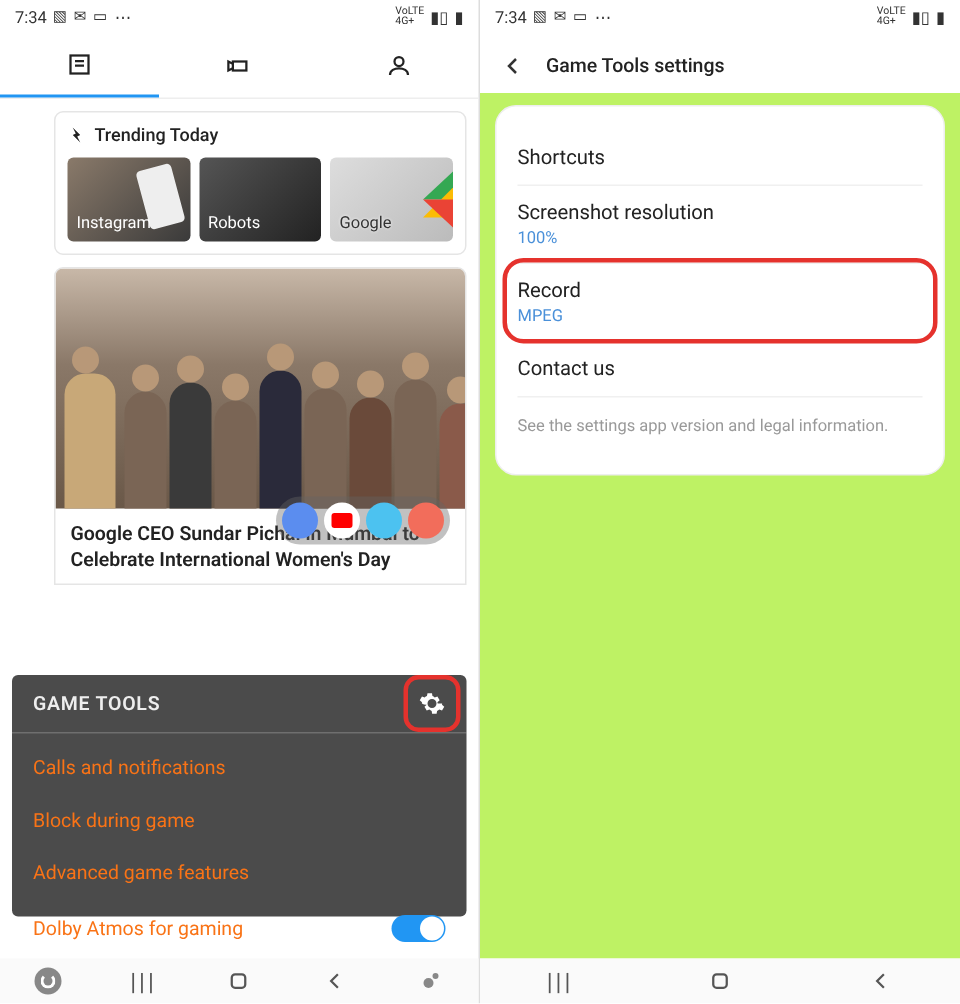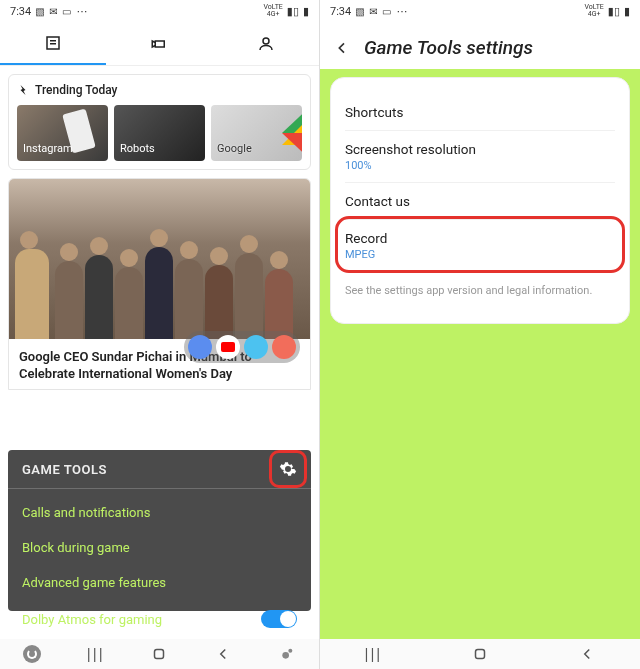--- a/index.html
+++ b/index.html
@@ -1,29 +1,29 @@
 <!DOCTYPE html>
 <html><head>
 <meta charset="utf-8">
 <style>
   * { box-sizing: border-box; margin: 0; padding: 0; font-family: -apple-system, Roboto, "Segoe UI", sans-serif; }
   body { background: #fff; width: 640px; height: 669px; overflow: hidden; display: flex; }
   .phone { width: 320px; height: 669px; position: relative; background: #fff; display: flex; flex-direction: column; }
   .phone.left { border-right: 1px solid #ddd; }
 
-  .status-bar { height: 22px; display: flex; align-items: center; padding: 0 10px; font-size: 11px; color: #333; justify-content: space-between; text-align: center; }
+  .status-bar { height: 22px; display: flex; align-items: center; padding: 0 10px; font-size: 11px; color: #333; justify-content: space-between; }
   .status-left, .status-right { display: flex; align-items: center; gap: 4px; }
   .status-icons { font-size: 10px; letter-spacing: 1px; }
   .lte { font-size: 7px; line-height: 7px; }
 
   .tabs { display: flex; border-bottom: 1px solid #eee; height: 44px; }
   .tab { flex: 1; display: flex; align-items: center; justify-content: center; }
   .tab.active { border-bottom: 2px solid #2196f3; }
 
-  .content-left { flex: 1; overflow: hidden; position: relative; }
+  .content-left { flex: 1; overflow: hidden; position: relative; padding-left: 28px; }
 
   .trending-card { margin: 8px; border: 1px solid #e5e5e5; border-radius: 6px; padding: 8px; }
   .trending-header { display: flex; align-items: center; gap: 6px; font-size: 12px; font-weight: 500; color: #222; margin-bottom: 8px; }
   .trending-tiles { display: flex; gap: 6px; height: 56px; }
   .tile { flex: 1; border-radius: 4px; display: flex; align-items: flex-end; padding: 6px; font-size: 11px; color: #fff; position: relative; overflow: hidden; }
   .tile.t1 { background: linear-gradient(135deg, #8a7a6a 0%, #3a3a3a 100%); }
   .tile .bg-phone { position:absolute; width:24px; height:40px; background:#eee; border-radius:3px; top:6px; left:50px; transform:rotate(-15deg); }
   .tile.t2 { background: linear-gradient(135deg, #555 0%, #222 100%); }
   .tile.t3 { background: linear-gradient(135deg, #ddd 0%, #bbb 100%); overflow:hidden; }
   .tile.t3::before { content:""; position:absolute; width:0; height:0; right:-10px; top:0; border-left:30px solid transparent; border-bottom:28px solid #34a853; }
@@ -42,34 +42,34 @@
   .app-ico { width: 24px; height: 24px; border-radius: 50%; }
   .ico-chat { background: #5b8def; } .ico-yt { background: #fff; display:flex;align-items:center;justify-content:center; } .ico-yt::after{content:"";width:14px;height:10px;background:#f00;border-radius:2px;}
   .ico-msg { background: #4cc2f0; } .ico-sl { background: #f26d5b; }
 
   .game-tools { position: absolute; left: 8px; right: 8px; top: 384px; bottom: 28px; background: rgba(60,60,60,0.92); color: #eee; border-radius: 4px; padding: 0 0; }
   .gt-header { display: flex; align-items: center; justify-content: space-between; padding: 10px 14px; border-bottom: 1px solid rgba(255,255,255,0.2); }
   .gt-title { font-size: 13px; font-weight: 600; letter-spacing: 0.5px; }
   .gear-wrap { position: relative; }
   .gear-highlight { position: absolute; top: -10px; left: -10px; right: -10px; bottom: -10px; border: 3px solid #e5322d; border-radius: 10px; }
   .gt-list { padding: 6px 14px; }
-  .gt-item { padding: 10px 0; font-size: 13px; color: #bef264; display: flex; align-items: center; justify-content: space-between; }
+  .gt-item { padding: 10px 0; font-size: 13px; color: #f97316; display: flex; align-items: center; justify-content: space-between; }
   .toggle { width: 36px; height: 18px; background: #2196f3; border-radius: 9px; position: relative; }
   .toggle::after { content:""; position:absolute; right:1px; top:1px; width:16px; height:16px; background:#fff; border-radius:50%; }
   .gt-hr { border: none; border-top: 1px solid rgba(255,255,255,0.15); }
 
   .navbar { height: 30px; display: flex; align-items: center; justify-content: space-around; border-top: 0; background: #fafafa; }
   .nav-btn { width: 24px; height: 24px; display: flex; align-items: center; justify-content: center; color: #555; }
   .game-launcher-ico { width:18px; height:18px; border-radius:50%; background:#888; display:flex; align-items:center; justify-content:center; }
   .game-launcher-ico::after { content:""; width:6px; height:6px; border:2px solid #fff; border-radius:50%; border-top-color:transparent; }
 
   
   .settings-header { display: flex; align-items: center; gap: 14px; padding: 14px 14px 10px; }
   .back-arrow { font-size: 18px; color: #333; }
-  .settings-title { font-size: 19px; font-weight: 500; color: #222; font-style: italic; }
+  .settings-title { font-size: 13px; font-weight: 500; color: #222; }
   .settings-list { margin: 8px 10px 0; background: #fff; border-radius: 14px; border: 1px solid #eee; padding: 16px 14px; }
   .setting-item { padding: 10px 0; border-bottom: 1px solid #f0f0f0; position: relative; }
   .setting-item:last-child { border-bottom: none; }
   .si-label { font-size: 13.5px; color: #222; }
   .si-sub { font-size: 11px; color: #4a90d9; margin-top: 2px; }
   .si-sub.grey { color: #999; }
   .record-highlight { position: absolute; top: -4px; left: -10px; right: -10px; bottom: -2px; border: 3px solid #e5322d; border-radius: 14px; }
 
   .right-body { flex: 1; background: #bef264; }
 
@@ -245,28 +245,28 @@
   <div class="right-body">
     <div class="settings-list">
       <div class="setting-item">
         <div class="si-label">Shortcuts</div>
       </div>
       <div class="setting-item">
         <div class="si-label">Screenshot resolution</div>
         <div class="si-sub">100%</div>
       </div>
       <div class="setting-item">
-        <div class="si-label">Contact us</div>
-      </div>
-      <div class="setting-item">
         <div class="si-label">Record</div>
         <div class="si-sub">MPEG</div>
         <div class="record-highlight"></div>
       </div>
       <div class="setting-item">
+        <div class="si-label">Contact us</div>
+      </div>
+      <div class="setting-item">
         <div class="si-sub grey">See the settings app version and legal information.</div>
       </div>
     </div>
   </div>
 
   <div class="navbar">
     <div class="nav-btn">
         <span style="letter-spacing:2px;">|||</span>
       </div>
     <div class="nav-btn">

